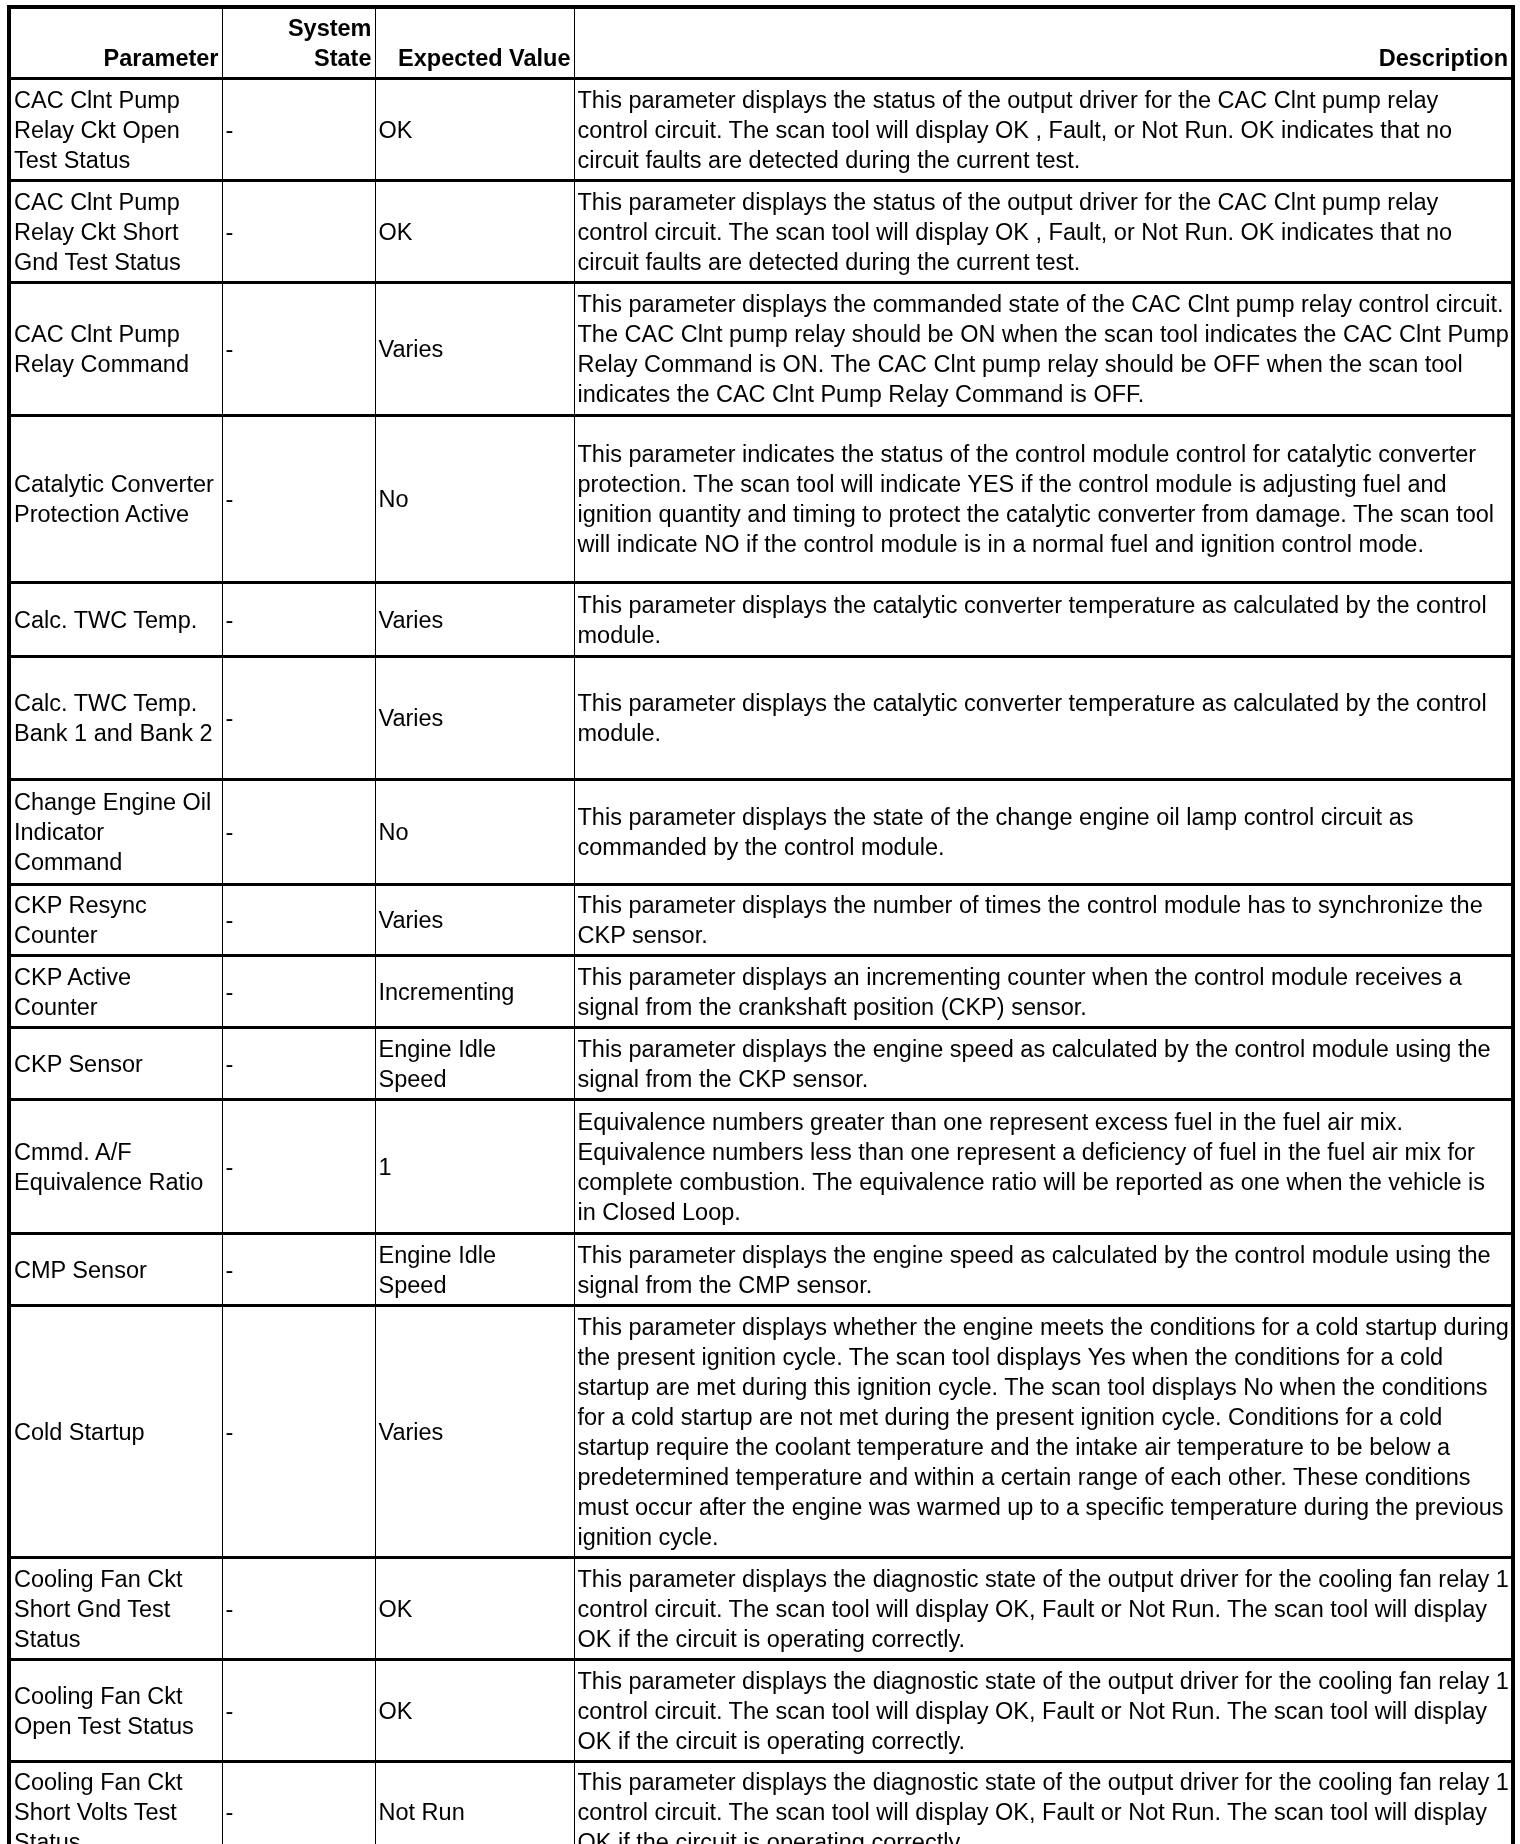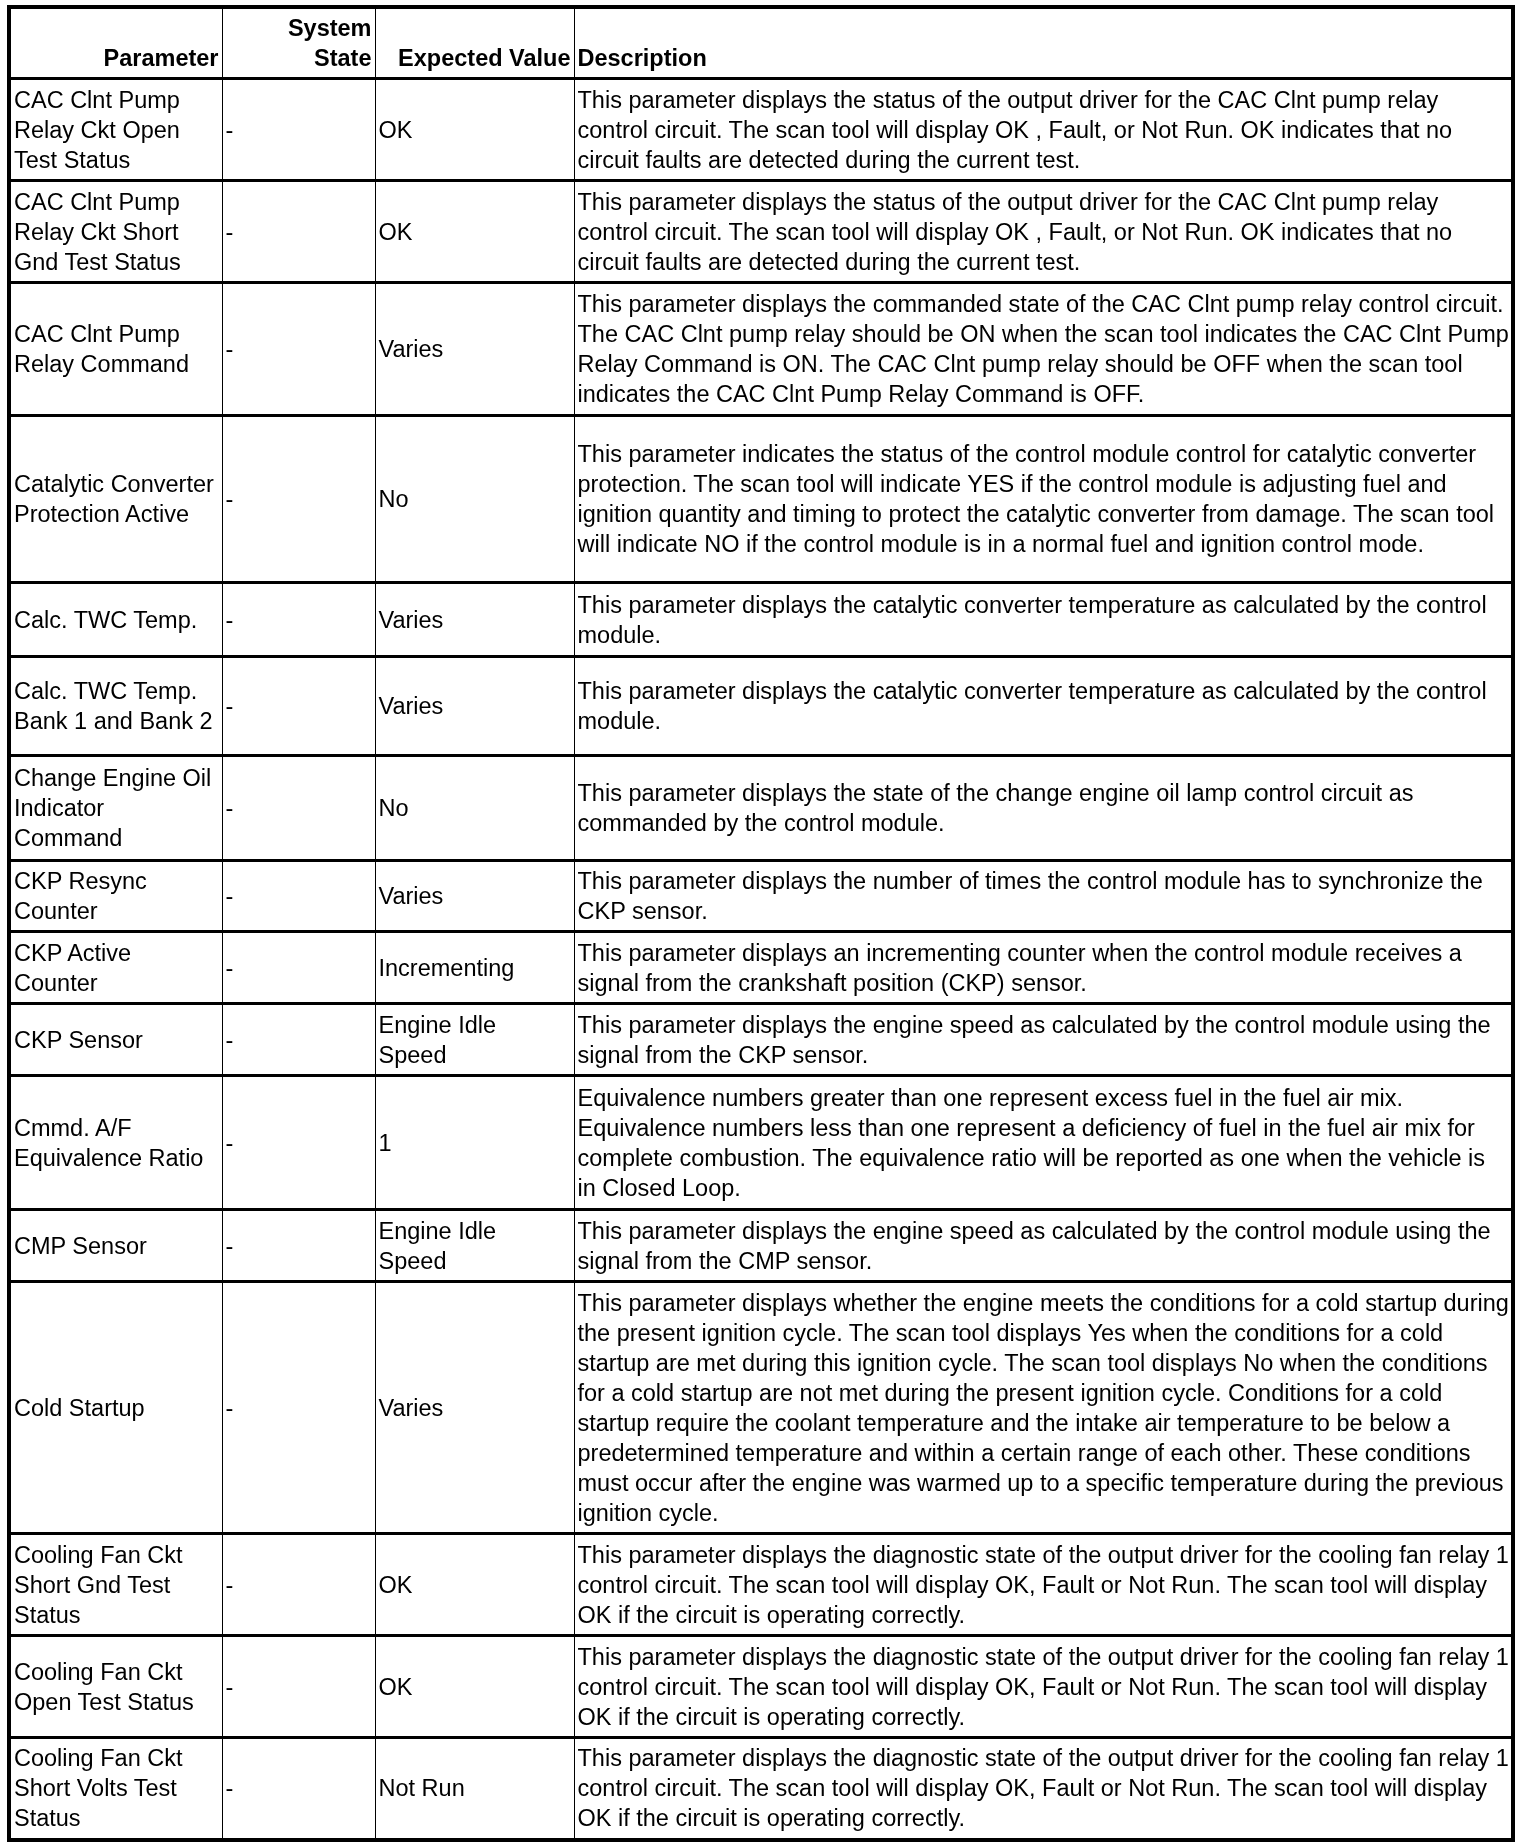--- a/index.html
+++ b/index.html
@@ -25,21 +25,21 @@
     text-align: left;
     overflow: hidden;
   }
   .tbl th {
     font-weight: bold;
     text-align: right;
     vertical-align: bottom;
     padding-bottom: 4px;
     height: 64px;
   }
-  .tbl th.desc-h { text-align: left; }
+  .tbl th.desc-h { text-align: right; }
   .c-param { width: 213px; }
   .c-state { width: 153px; }
   .c-exp { width: 199px; }
   .c-desc { width: auto; }
   .tbl td.desc { padding-right: 2px; margin-top: 37px; }
 </style>
 </head>
 <body>
 
 <table class="tbl">
@@ -81,21 +81,21 @@
       <td>-</td>
       <td>No</td>
       <td class="desc">This parameter indicates the status of the control module control for catalytic converter protection. The scan tool will indicate YES if the control module is adjusting fuel and ignition quantity and timing to protect the catalytic converter from damage. The scan tool will indicate NO if the control module is in a normal fuel and ignition control mode.</td>
     </tr>
     <tr style="height:74px">
       <td>Calc. TWC Temp.</td>
       <td>-</td>
       <td>Varies</td>
       <td class="desc">This parameter displays the catalytic converter temperature as calculated by the control module.</td>
     </tr>
-    <tr style="height:99px">
+    <tr style="height:123px">
       <td>Calc. TWC Temp. Bank 1 and Bank 2</td>
       <td>-</td>
       <td>Varies</td>
       <td class="desc">This parameter displays the catalytic converter temperature as calculated by the control module.</td>
     </tr>
     <tr style="height:105px">
       <td>Change Engine Oil Indicator Command</td>
       <td>-</td>
       <td>No</td>
       <td class="desc">This parameter displays the state of the change engine oil lamp control circuit as commanded by the control module.</td>

